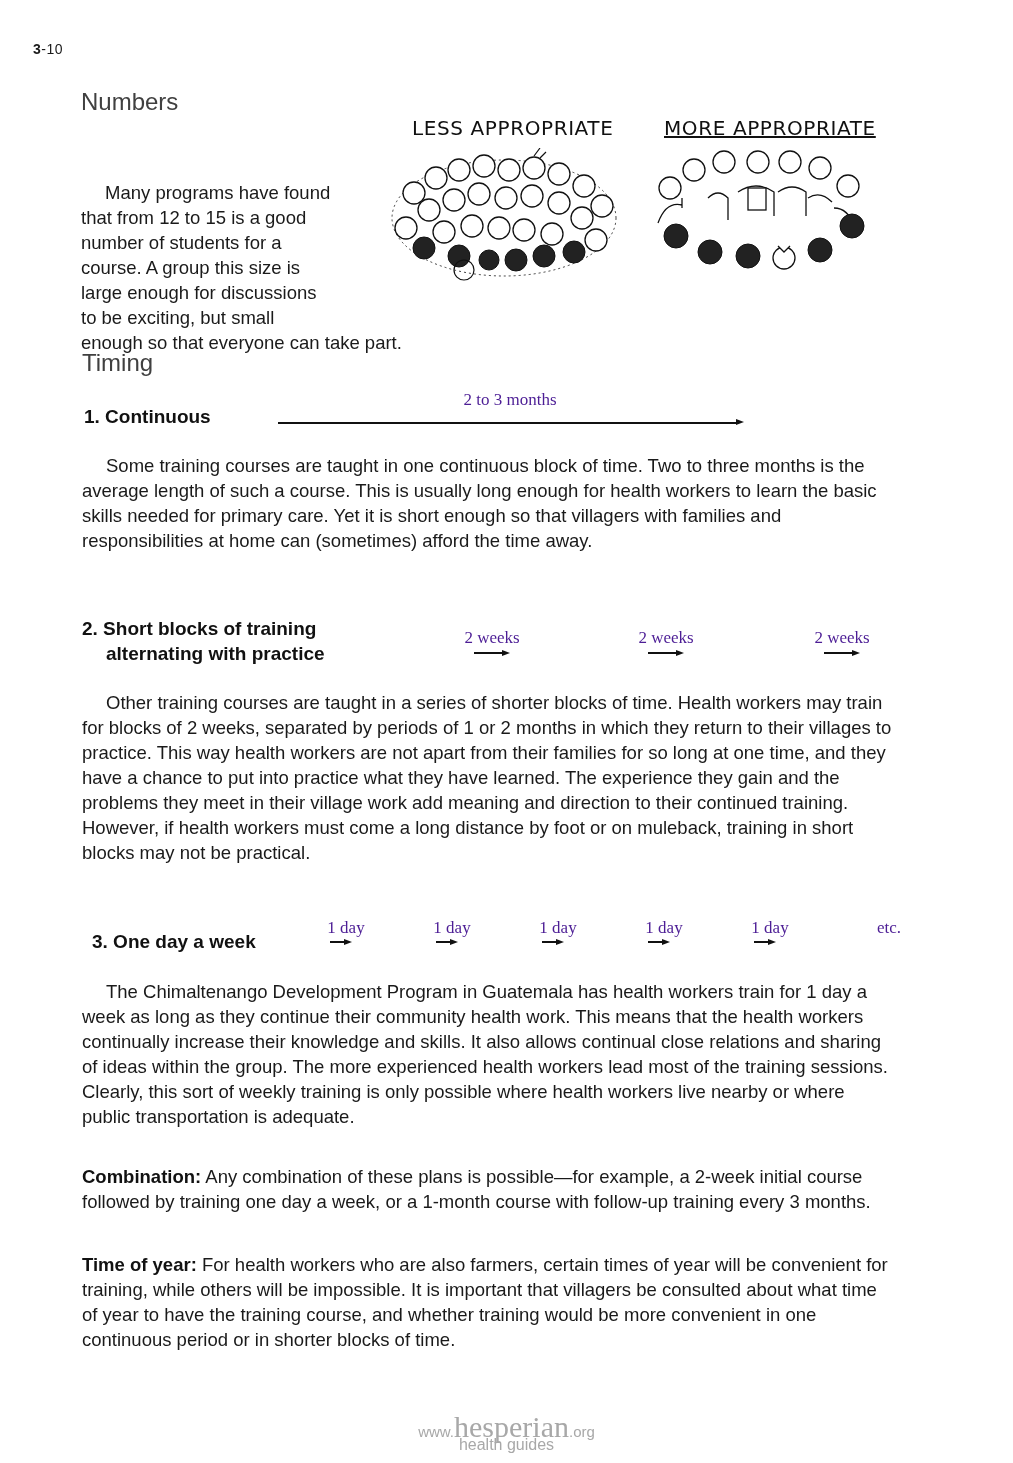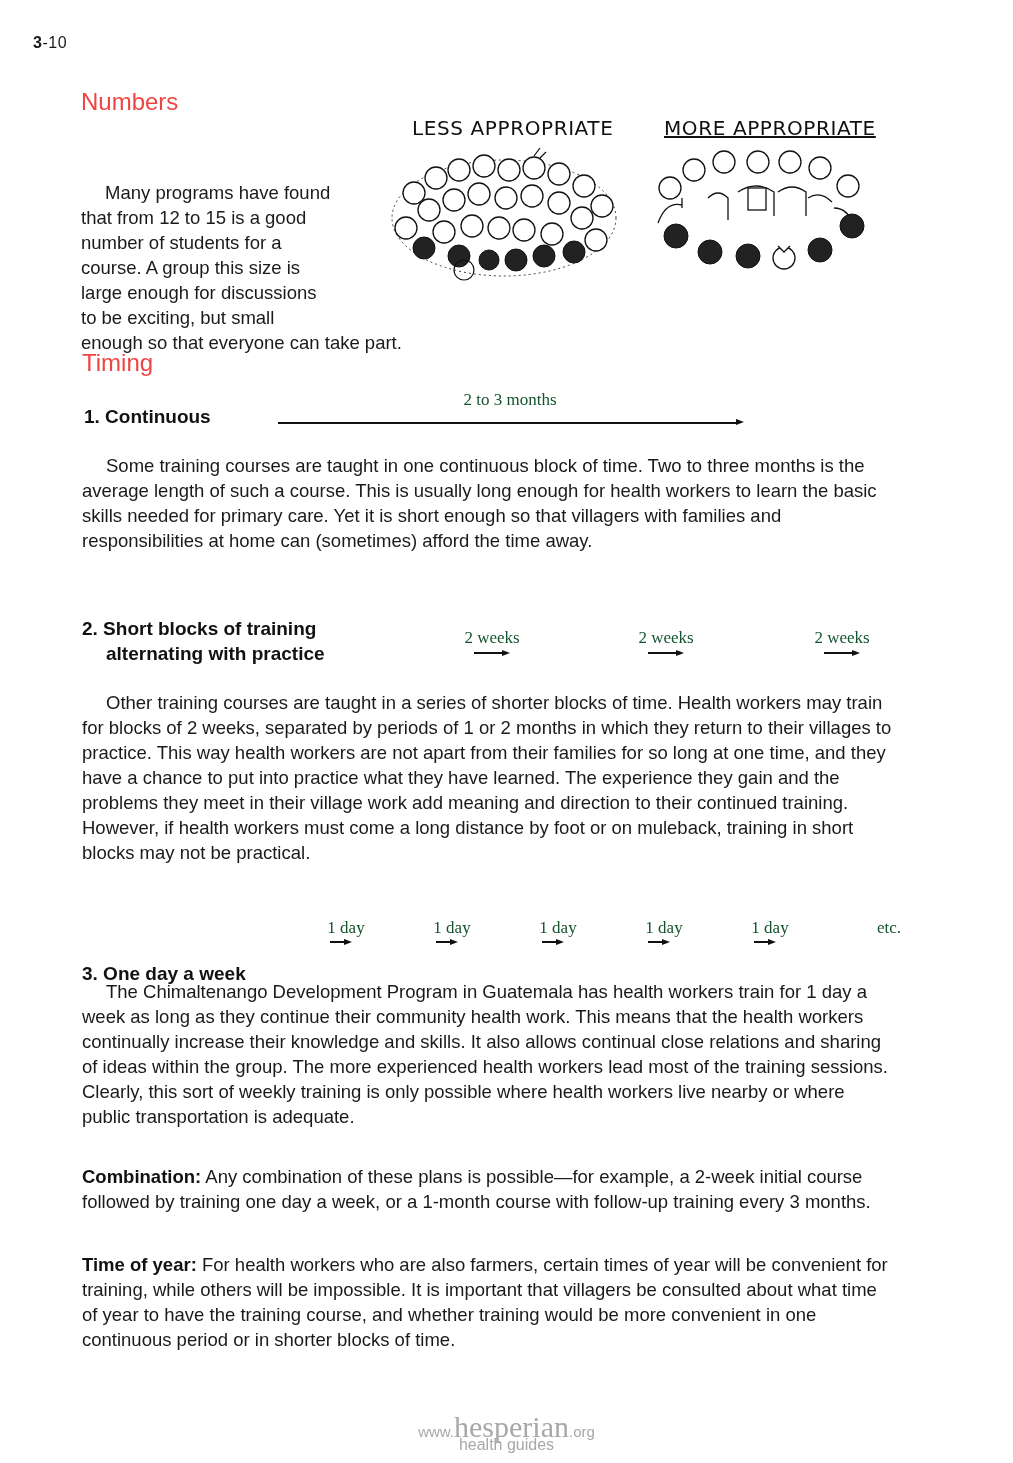--- a/index.html
+++ b/index.html
@@ -1,29 +1,29 @@
 <!DOCTYPE html>
 <html><head>
 <meta charset="utf-8">
 <style>
   html, body { margin: 0; padding: 0; background: #ffffff; }
   body {
     width: 1013px; height: 1463px; position: relative; overflow: hidden;
     font-family: "Liberation Sans", "DejaVu Sans", sans-serif; color: #1a1a1a;
   }
   .abs { position: absolute; }
-  .page-num { left: 33px; top: 34px; font-size: 16px; letter-spacing: 0.5px; }
+  .page-num { left: 33px; top: 41px; font-size: 14px; letter-spacing: 0.5px; }
   .page-num b { font-weight: bold; }
-  .h1 { font-size: 24px; font-weight: normal; color: #ef4444; }
+  .h1 { font-size: 24px; font-weight: normal; color: #404040; }
   .body-text { font-size: 18.5px; line-height: 25px; color: #1a1a1a; }
   .para { left: 82px; width: 810px; margin: 0; }
   .indent { text-indent: 24px; }
   .sub-h { font-weight: bold; font-size: 19px; line-height: 25px; color: #111; }
   .ill-label { font-size: 20px; letter-spacing: 0.6px; font-family: "DejaVu Sans", sans-serif; color:#111;margin-left:8px; }
-  .tl-label { font-size: 17px; font-family: "Liberation Serif", "DejaVu Serif", serif; color: #14532d; text-align:center; }
+  .tl-label { font-size: 17px; font-family: "Liberation Serif", "DejaVu Serif", serif; color: #4c1d95; text-align:center; }
   .arrow-line { height: 2px; background: #111; }
   .arrow-head { width: 0; height: 0; border-top: 3px solid transparent; border-bottom: 3px solid transparent; border-left: 8px solid #111; }
   .small-arrow { display:block; position:relative; height:6px; }
   .small-arrow .shaft { position:absolute; left:0; right:8px; top:2px; height:2px; background:#111; }
   .small-arrow .head { position:absolute; right:0; top:0; border-top:3px solid transparent; border-bottom:3px solid transparent; border-left:8px solid #111; }
   .footer { left: 0; width: 1013px; text-align: center; top: 1410px; color: #a8a8a8; }
   .footer .www { font-size: 15px; }
   .footer .brand { font-family: "Liberation Serif", "DejaVu Serif", serif; font-size: 30px; }
   .footer .org { font-size: 15px; }
   .footer .tag { display:block; font-size: 16px; margin-top:-8px; }
@@ -146,21 +146,21 @@
 <div class="abs" style="left:802px; top:628px; width:80px;">
   <div class="tl-label">2 weeks</div>
   <div class="small-arrow" style="width:36px; margin:2px auto 0;">
       <span class="shaft"></span>
       <span class="head"></span>
     </div>
 </div>
 
 <p class="abs para body-text indent" style="top:690px;">Other training courses are taught in a series of shorter blocks of time. Health workers may train for blocks of 2 weeks, separated by periods of 1 or 2 months in which they return to their villages to practice. This way health workers are not apart from their families for so long at one time, and they have a chance to put into practice what they have learned. The experience they gain and the problems they meet in their village work add meaning and direction to their continued training. However, if health workers must come a long distance by foot or on muleback, training in short blocks may not be practical.</p>
 
-<div class="abs sub-h" style="left:82px; top:929px;margin-top:32px;">3. One day a week</div>
+<div class="abs sub-h" style="left:92px; top:929px;">3. One day a week</div>
 <div class="abs" style="left:318px; top:918px; width:56px;">
   <div class="tl-label">1 day</div>
   <div class="small-arrow" style="width:22px; margin:1px 0 0 12px;">
       <span class="shaft"></span>
       <span class="head"></span>
     </div>
 </div>
 <div class="abs" style="left:424px; top:918px; width:56px;">
   <div class="tl-label">1 day</div>
   <div class="small-arrow" style="width:22px; margin:1px 0 0 12px;">

